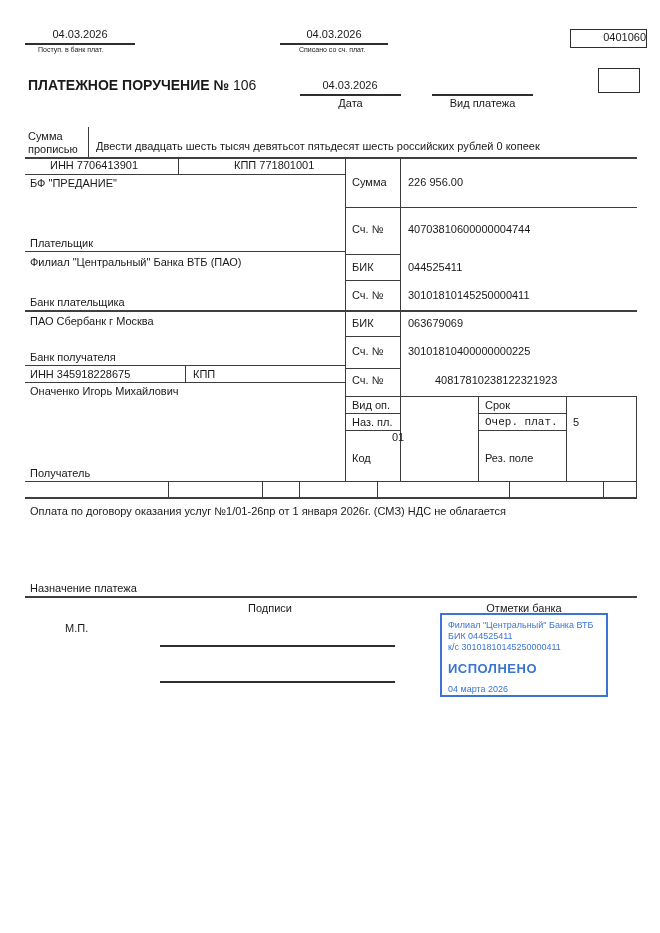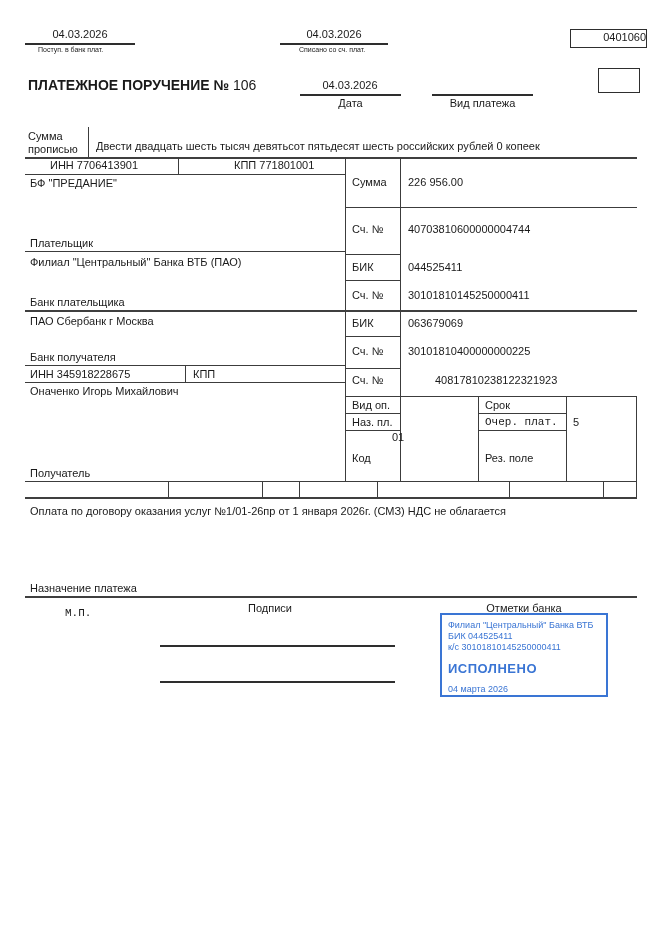--- a/index.html
+++ b/index.html
@@ -135,21 +135,21 @@
   <div class="vl" style="left:636px;top:481px;height:16px;"></div>
   <div class="thick" style="left:25px;top:497px;width:612px;"></div>
 
   <div class="t" style="left:30px;top:505px;">Оплата по договору оказания услуг №1/01-26пр от 1 января 2026г. (СМЗ) НДС не облагается</div>
   <div class="t" style="left:30px;top:582px;">Назначение платежа</div>
   <div class="thick" style="left:25px;top:596px;width:612px;"></div>
 
   <div class="t ctr" style="left:185px;top:602px;width:170px;">Подписи</div>
   <div class="t ctr" style="left:440px;top:602px;width:168px;">Отметки банка</div>
 
-  <div class="t" style="left:65px;top:607px;font-family:Liberation Mono, monospace;">М.П.</div>
+  <div class="t" style="left:65px;top:622px;">М.П.</div>
   <div class="hl15" style="left:160px;top:645px;width:235px;"></div>
   <div class="hl15" style="left:160px;top:681px;width:235px;"></div>
 
   <div class="stamp" style="left:440px;top:613px;width:164px;height:80px;">
     <div class="row" style="top:5px;">Филиал "Центральный" Банка ВТБ</div>
     <div class="row" style="top:16px;">БИК 044525411</div>
     <div class="row" style="top:27px;">к/с 30101810145250000411</div>
     <div class="row big" style="top:48px;">ИСПОЛНЕНО</div>
     <div class="row" style="top:69px;">04 марта 2026</div>
   </div>

